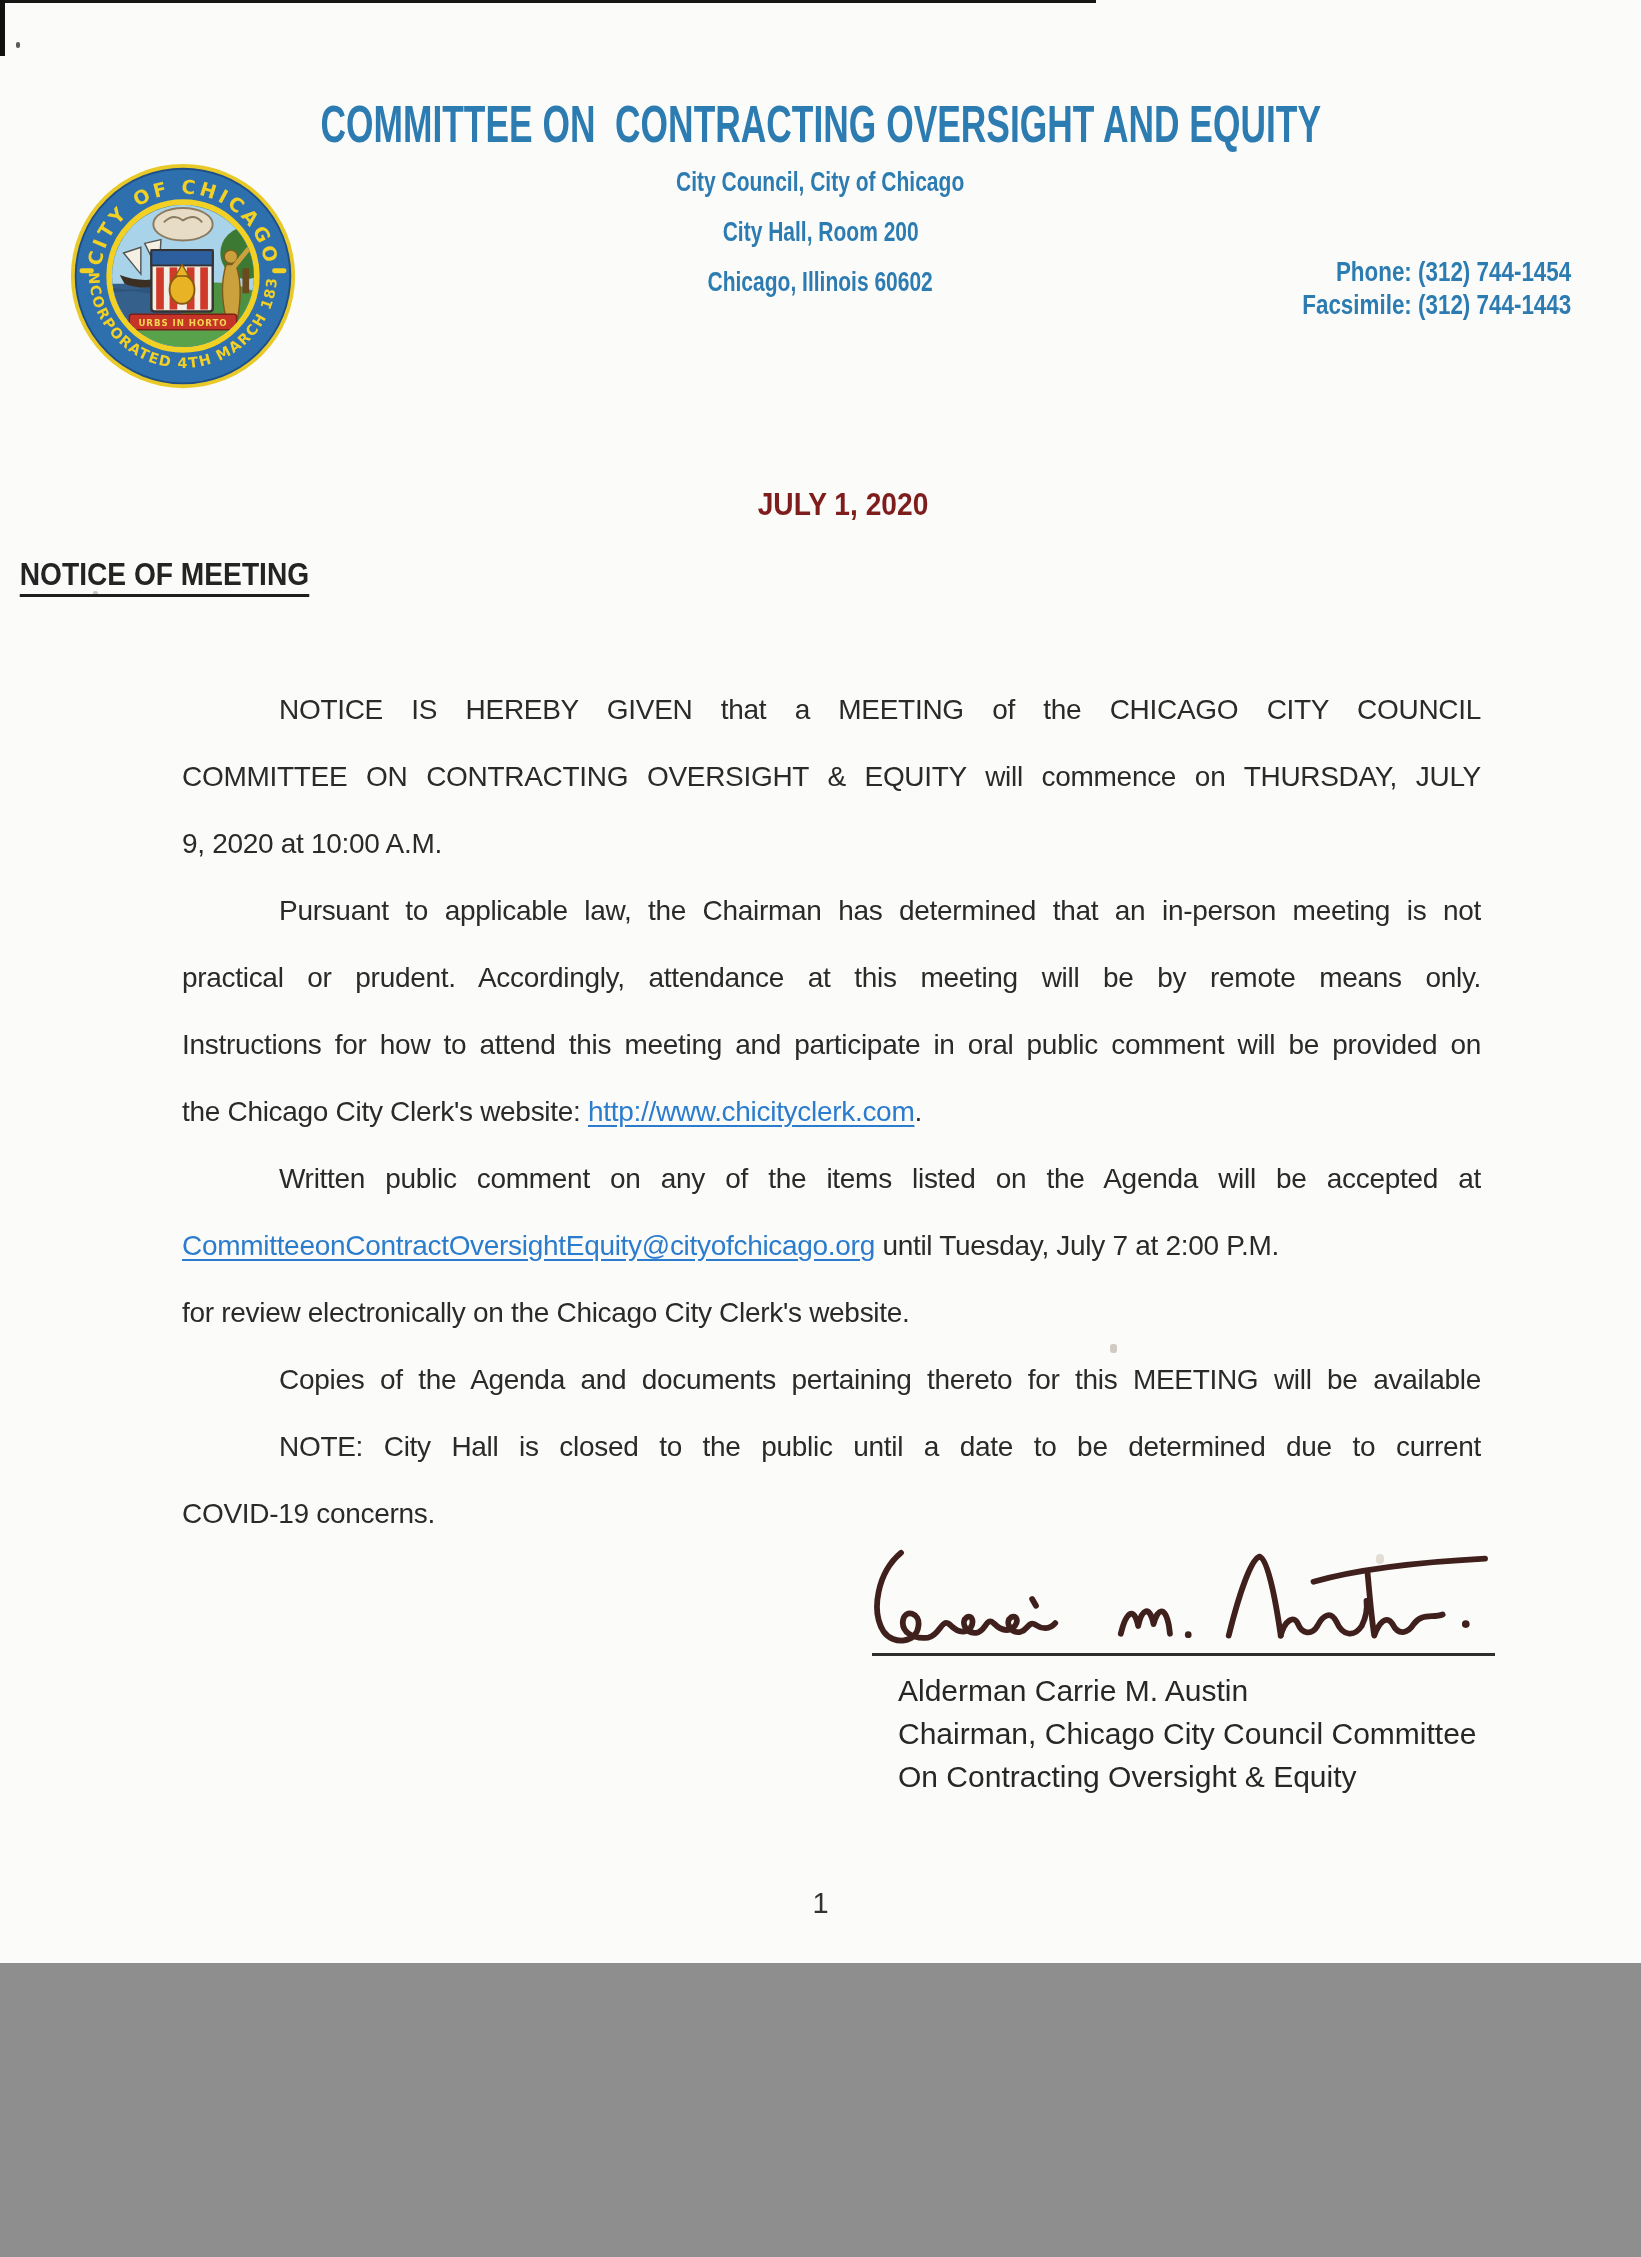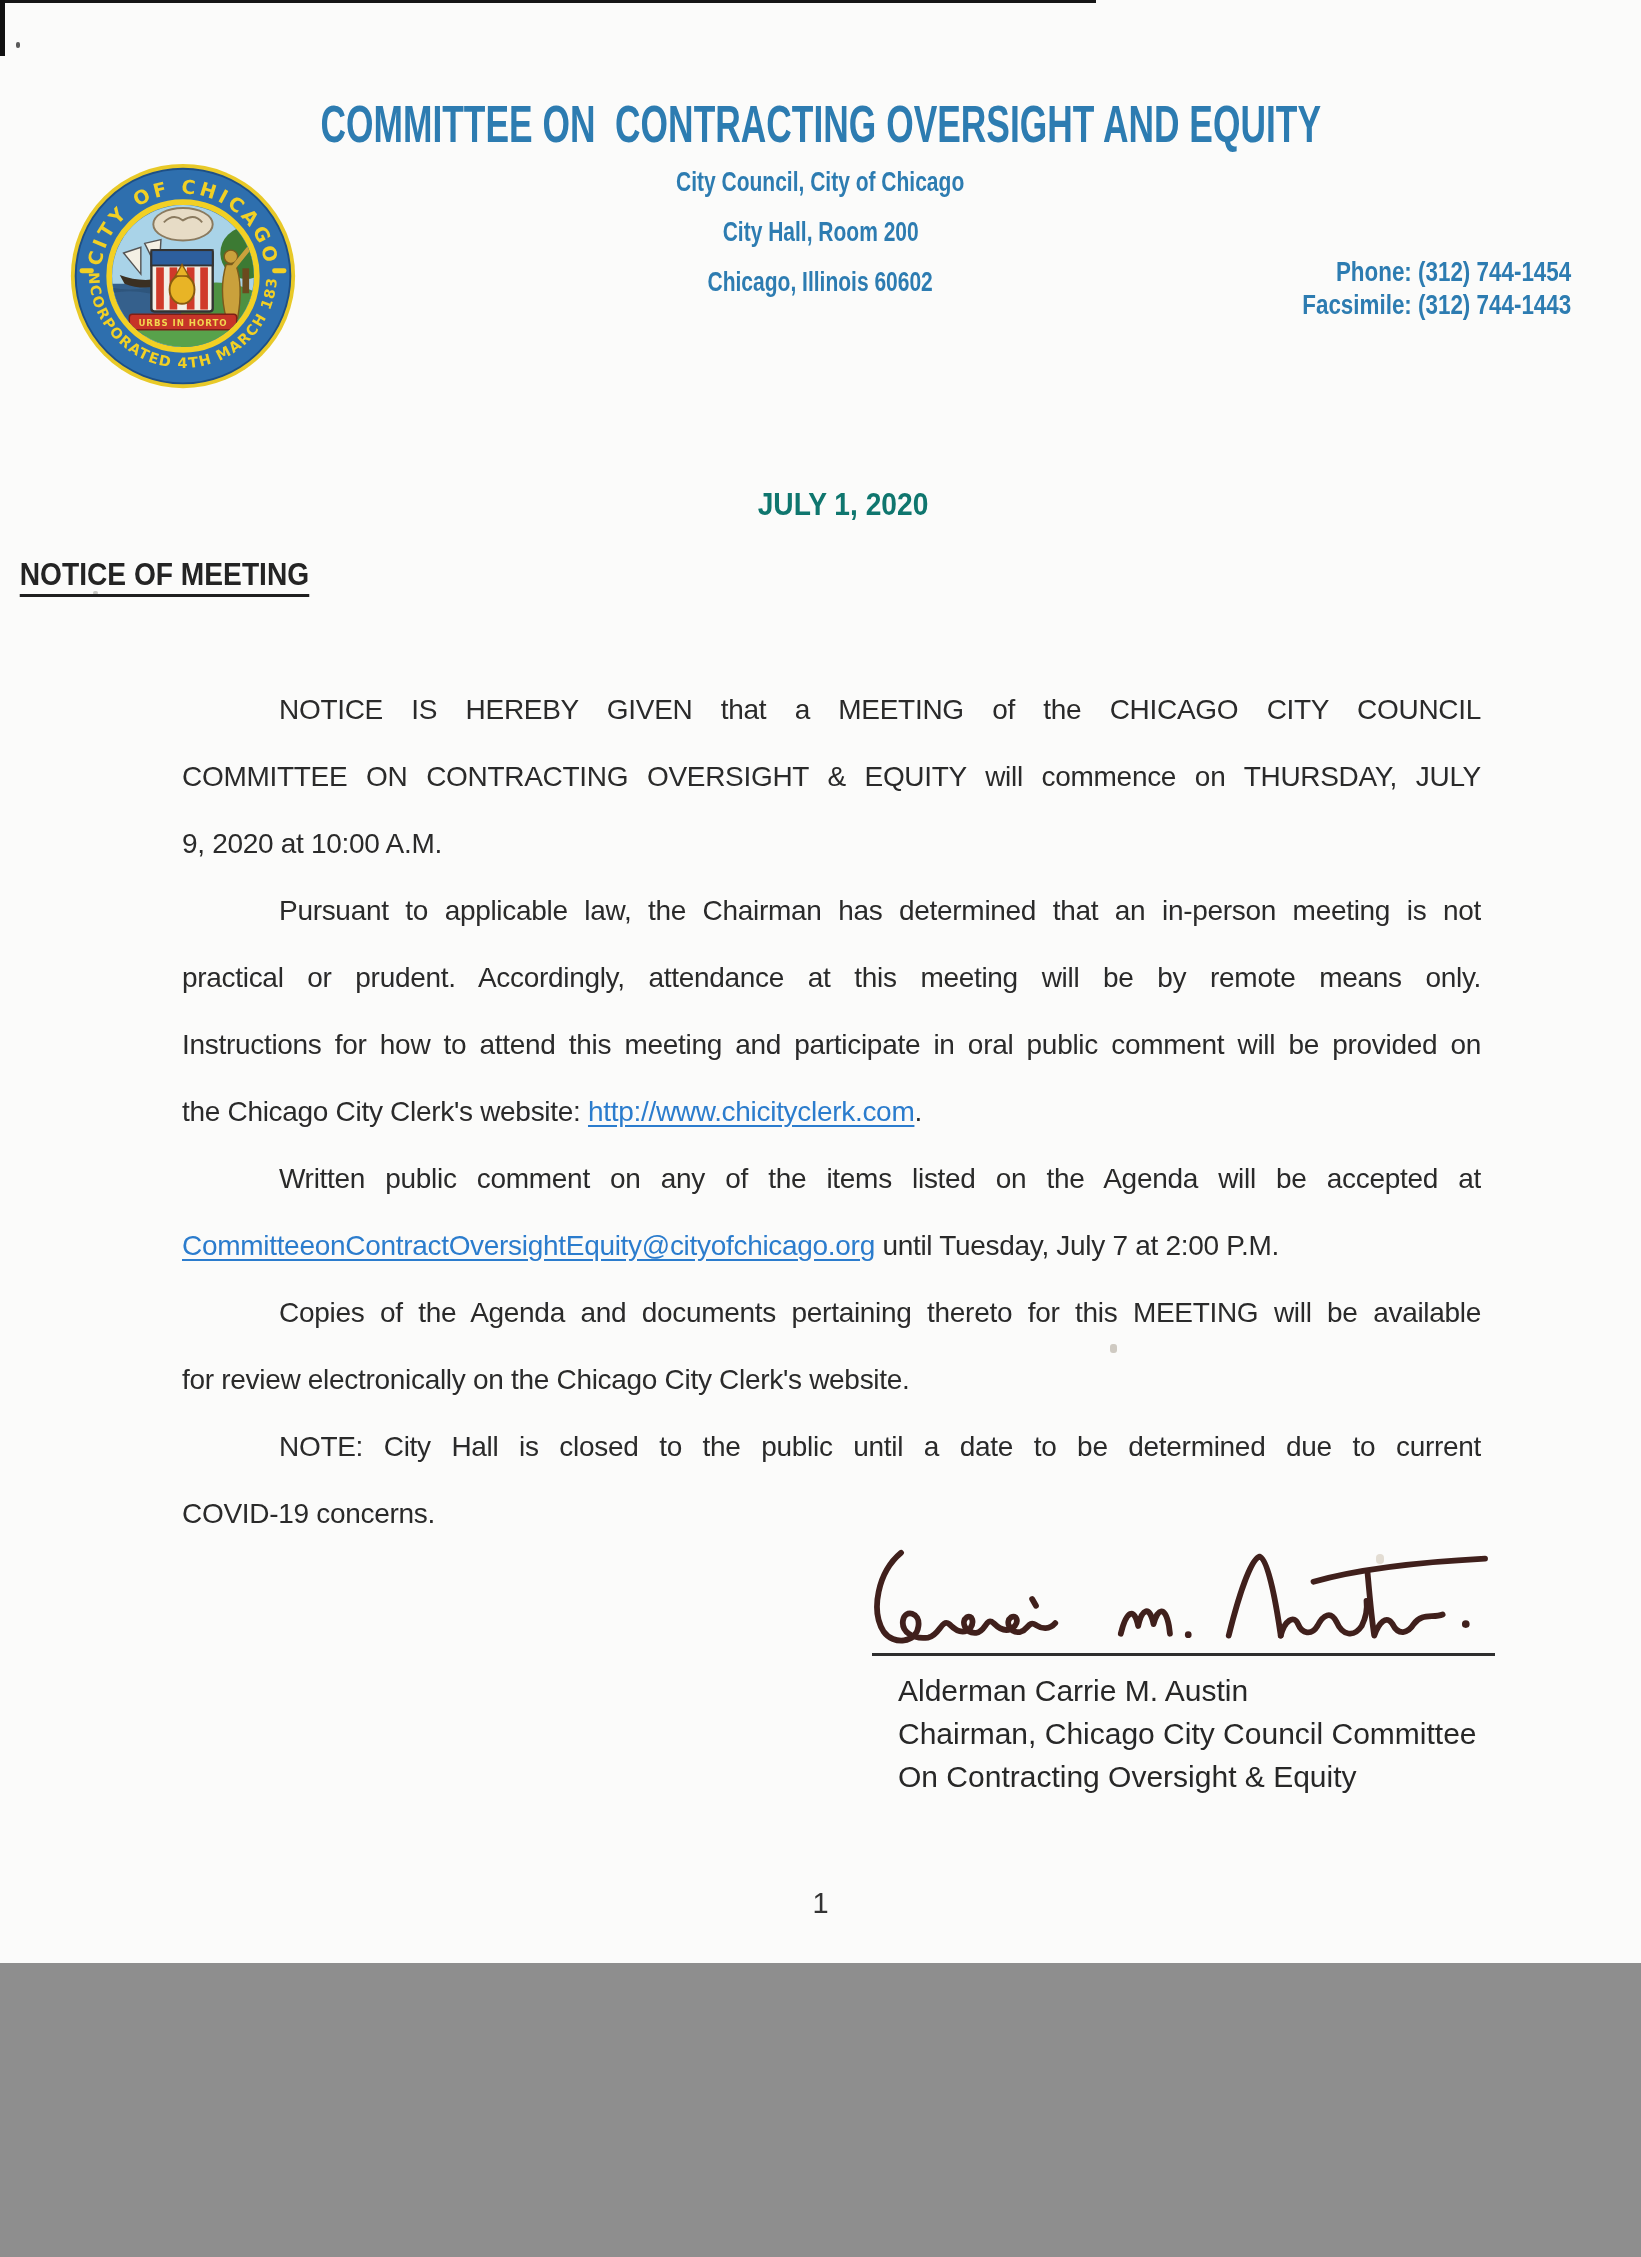--- a/index.html
+++ b/index.html
@@ -34,21 +34,21 @@
   .lh-contact{
     position:absolute;right:70px;top:255px;text-align:right;
     color:var(--accent,#2d7cb1);font-weight:bold;font-size:28px;line-height:33px;
     transform:scaleX(.8);transform-origin:100% 50%;
   }
   .seal-wrap{position:absolute;left:68px;top:161px;width:230px;height:230px;}
 
   
   .doc-date{
     position:absolute;left:0;right:0;top:486px;text-align:center;
-    font-weight:bold;font-size:32px;color:#0f766e;margin-left:45px;
+    font-weight:bold;font-size:32px;color:#7f1d1d;margin-left:45px;
   }
   .doc-date .squeeze,.doc-title .squeeze{display:inline-block;transform:scaleX(.88);transform-origin:50% 50%;}
   .doc-title{
     position:absolute;left:0;right:0;top:556px;text-align:left;
     font-weight:bold;font-size:32px;color:#242424;
   }
   .doc-title .underline{border-bottom:3.9px solid #1f1f1f;padding-bottom:1.9px;}
 
   
   .body-text{
@@ -172,22 +172,22 @@
   <div class="body-text">
       <div class="line fill indent"><span>NOTICE IS HEREBY GIVEN that a MEETING of the CHICAGO CITY COUNCIL</span></div>
       <div class="line fill"><span>COMMITTEE ON CONTRACTING OVERSIGHT &amp; EQUITY will commence on THURSDAY, JULY</span></div>
       <div class="line"><span>9, 2020 at 10:00 A.M.</span></div>
       <div class="line fill indent"><span>Pursuant to applicable law, the Chairman has determined that an in-person meeting is not</span></div>
       <div class="line fill"><span>practical or prudent. Accordingly, attendance at this meeting will be by remote means only.</span></div>
       <div class="line fill"><span>Instructions for how to attend this meeting and participate in oral public comment will be provided on</span></div>
       <div class="line"><span>the Chicago City Clerk's website: </span><a class="doc-link" href="#">http://www.chicityclerk.com</a><span>.</span></div>
       <div class="line fill indent"><span>Written public comment on any of the items listed on the Agenda will be accepted at</span></div>
       <div class="line"><a class="doc-link" href="#">CommitteeonContractOversightEquity@cityofchicago.org</a><span> until Tuesday, July 7 at 2:00 P.M.</span></div>
+      <div class="line"><span>for review electronically on the Chicago City Clerk's website.</span></div>
       <div class="line fill indent"><span>Copies of the Agenda and documents pertaining thereto for this MEETING will be available</span></div>
-      <div class="line"><span>for review electronically on the Chicago City Clerk's website.</span></div>
       <div class="line fill indent"><span>NOTE: City Hall is closed to the public until a date to be determined due to current</span></div>
       <div class="line"><span>COVID-19 concerns.</span></div>
     </div>
 
   <svg class="sig-svg" viewBox="0 0 662 110">
     <g fill="none" stroke="#40201c" stroke-width="6" stroke-linecap="round" stroke-linejoin="round">
 
       <path d="M40,6 C16,26 8,66 22,88 C32,102 56,100 58,82 C60,68 44,64 42,76 C40,88 52,96 68,94
                C80,92 82,74 90,80 C96,86 104,92 112,84 C116,78 114,70 108,73 C102,77 106,90 118,89
                C128,88 128,72 136,79 C142,85 150,90 158,82 C162,77 160,70 154,73 C148,77 152,90 164,88

